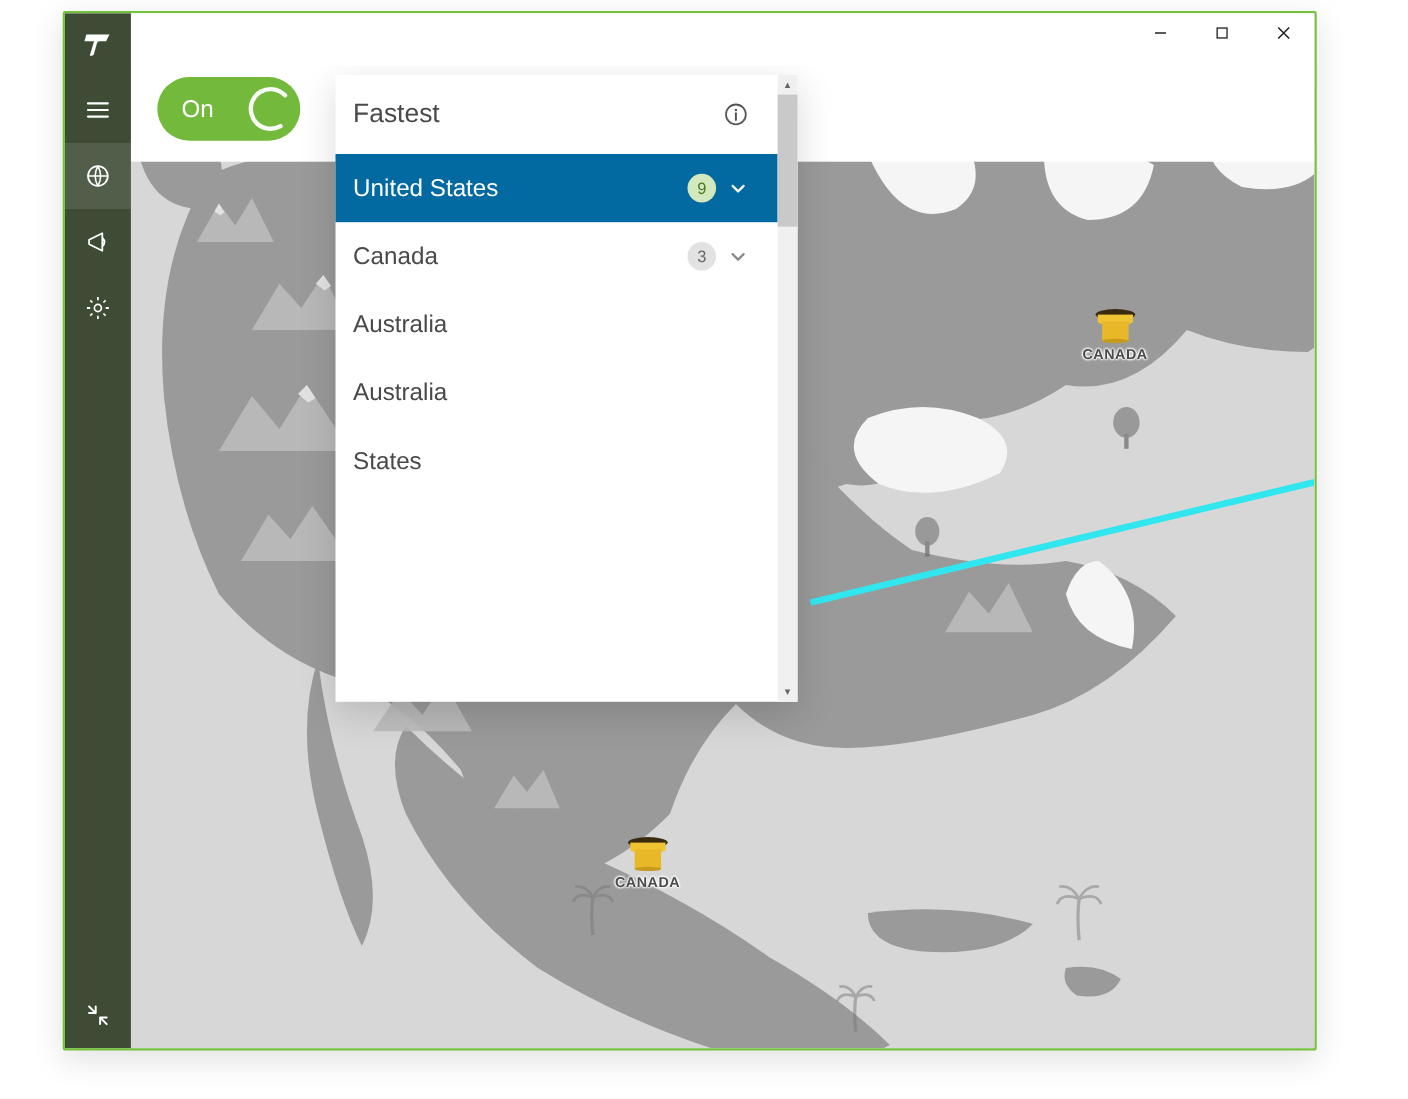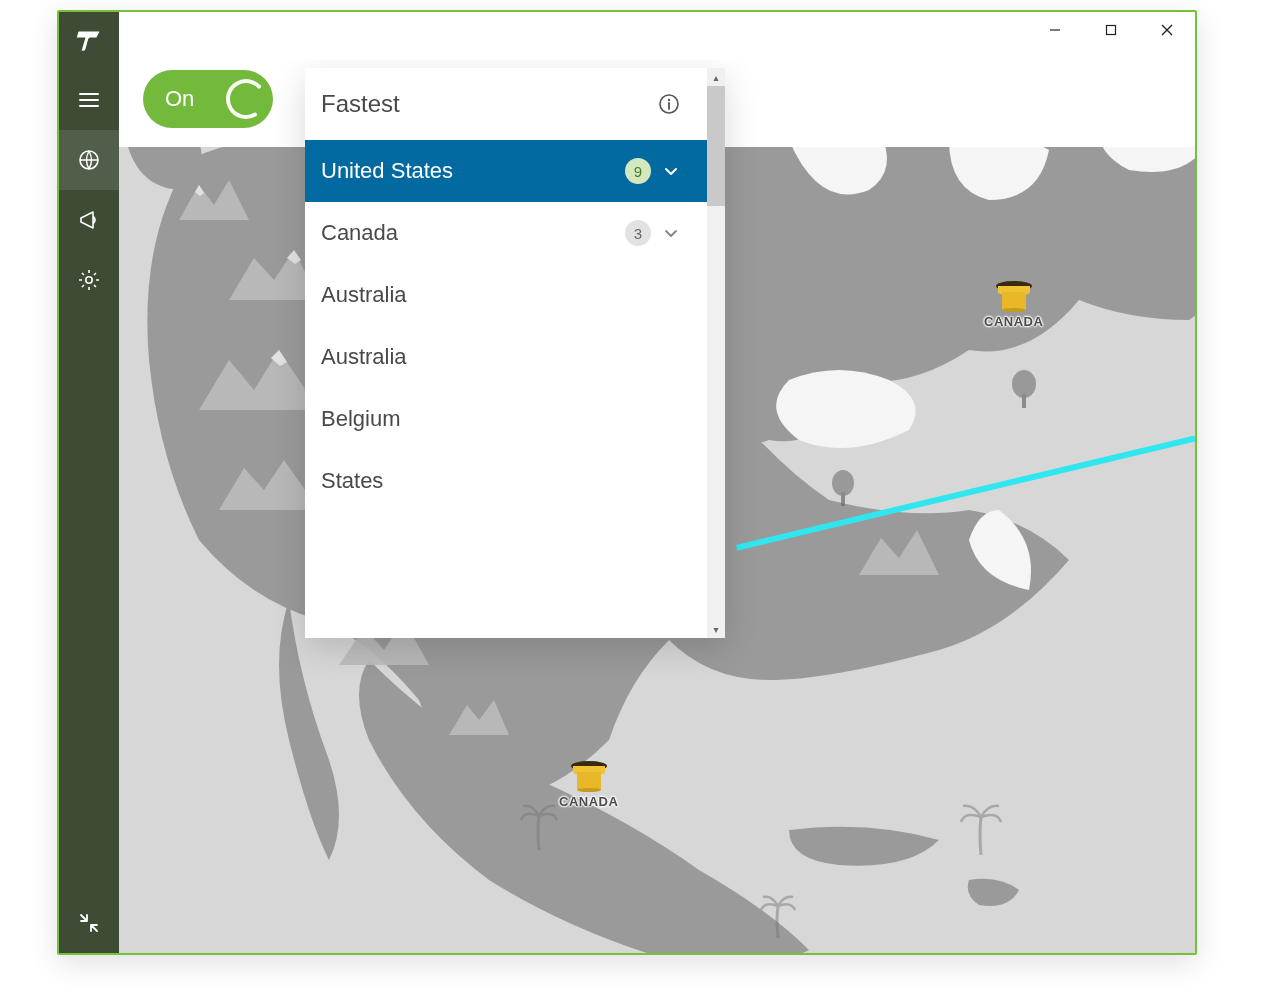--- a/index.html
+++ b/index.html
@@ -281,23 +281,20 @@
             </svg></span>
       </div>
 
       <div class="dd-item">
         <span class="label">Australia</span>
       </div>
       <div class="dd-item">
         <span class="label">Australia</span>
       </div>
       <div class="dd-item">
-        <span class="label">Belgium</span>
-      </div>
-      <div class="dd-item">
         <span class="label">States</span>
       </div>
 
       <div class="scroll-track">
         <div class="scroll-arrow">▴</div>
         <div class="scroll-thumb"></div>
         <div style="flex:1"></div>
         <div class="scroll-arrow">▾</div>
       </div>
     </div>

